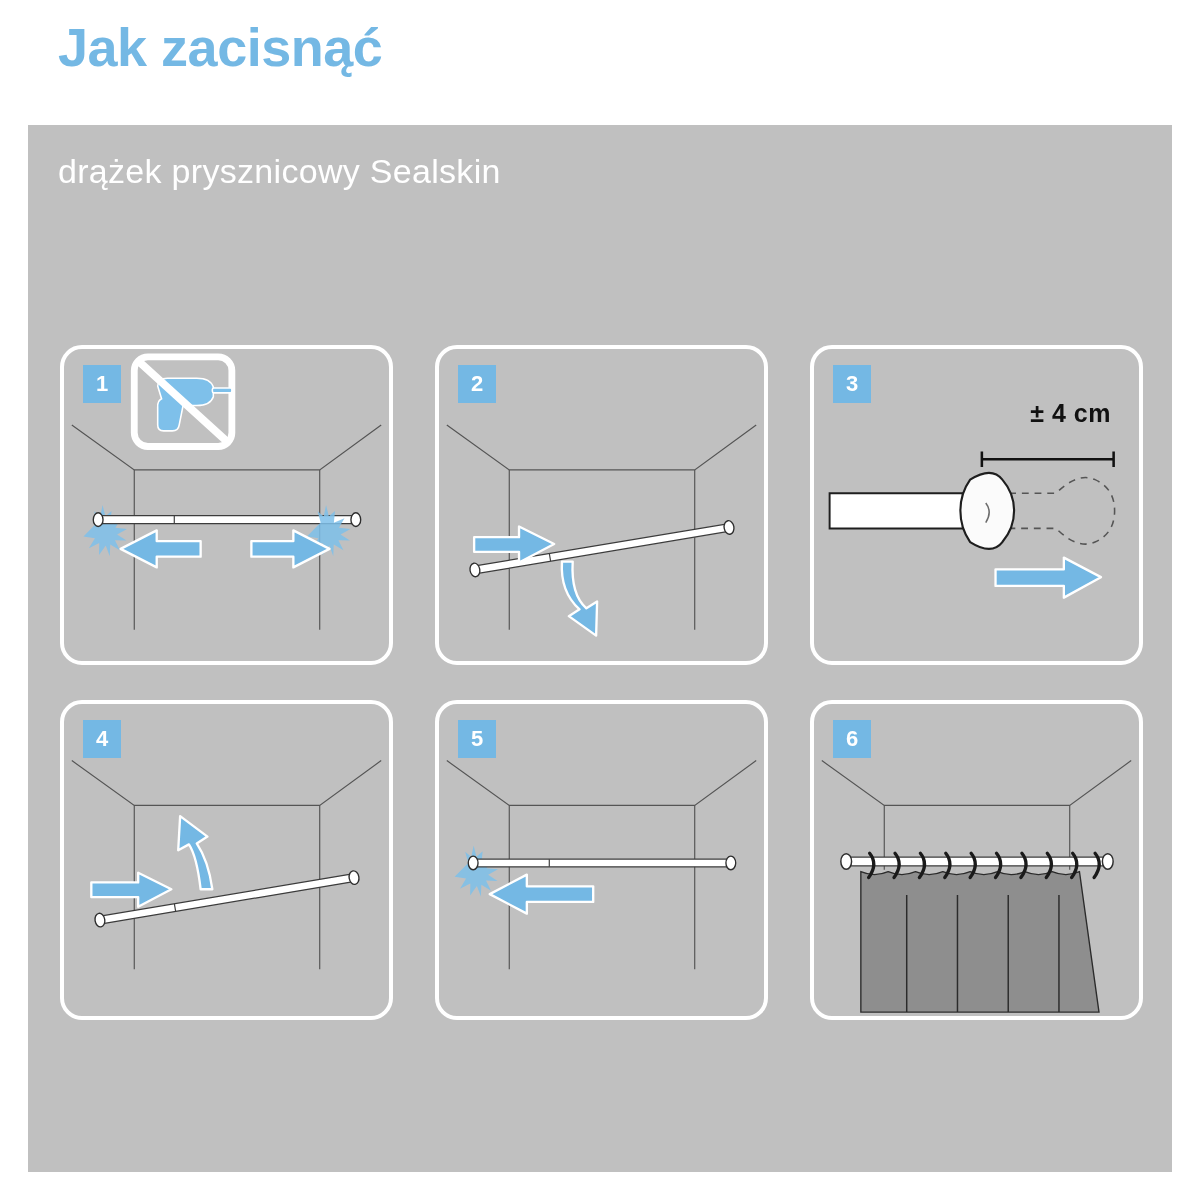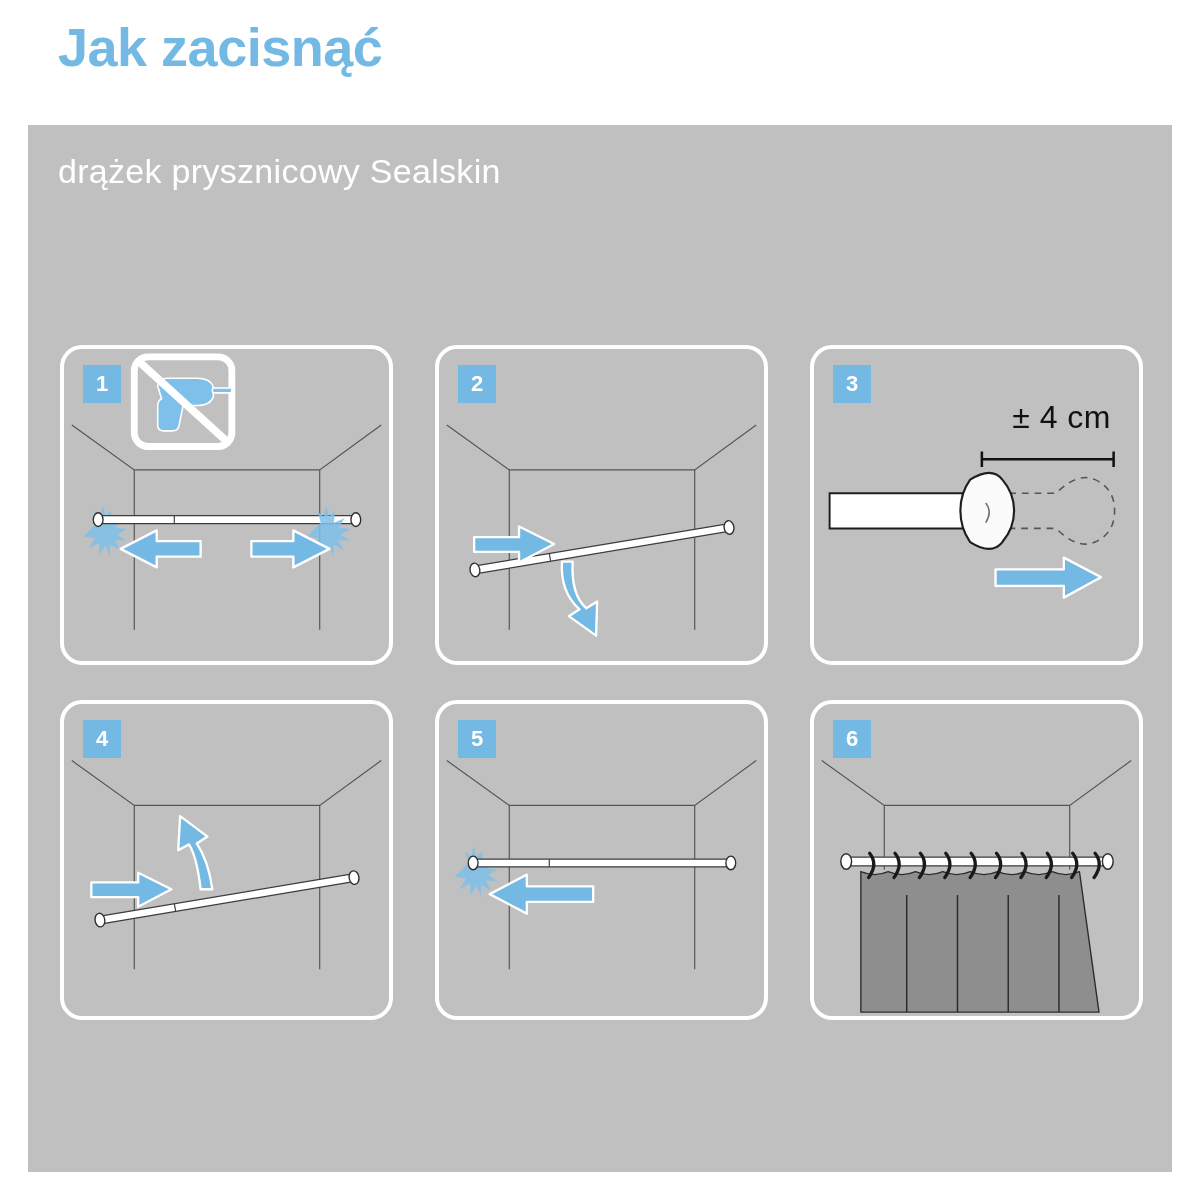--- a/index.html
+++ b/index.html
@@ -73,22 +73,22 @@
     font-weight:bold;
     display:flex;
     align-items:center;
     justify-content:center;
     z-index:5;
     user-select:none;
   }
   .measure-label{
     position:absolute;
     right:28px; top:50px;
-    font-size:32px;
-    font-weight:normal;
+    font-size:25px;
+    font-weight:bold;
     color:#111111;
     letter-spacing:0.5px;
     white-space:nowrap;
     z-index:6;
   }
 </style>
 </head>
 <body>
 
 <div class="page">

